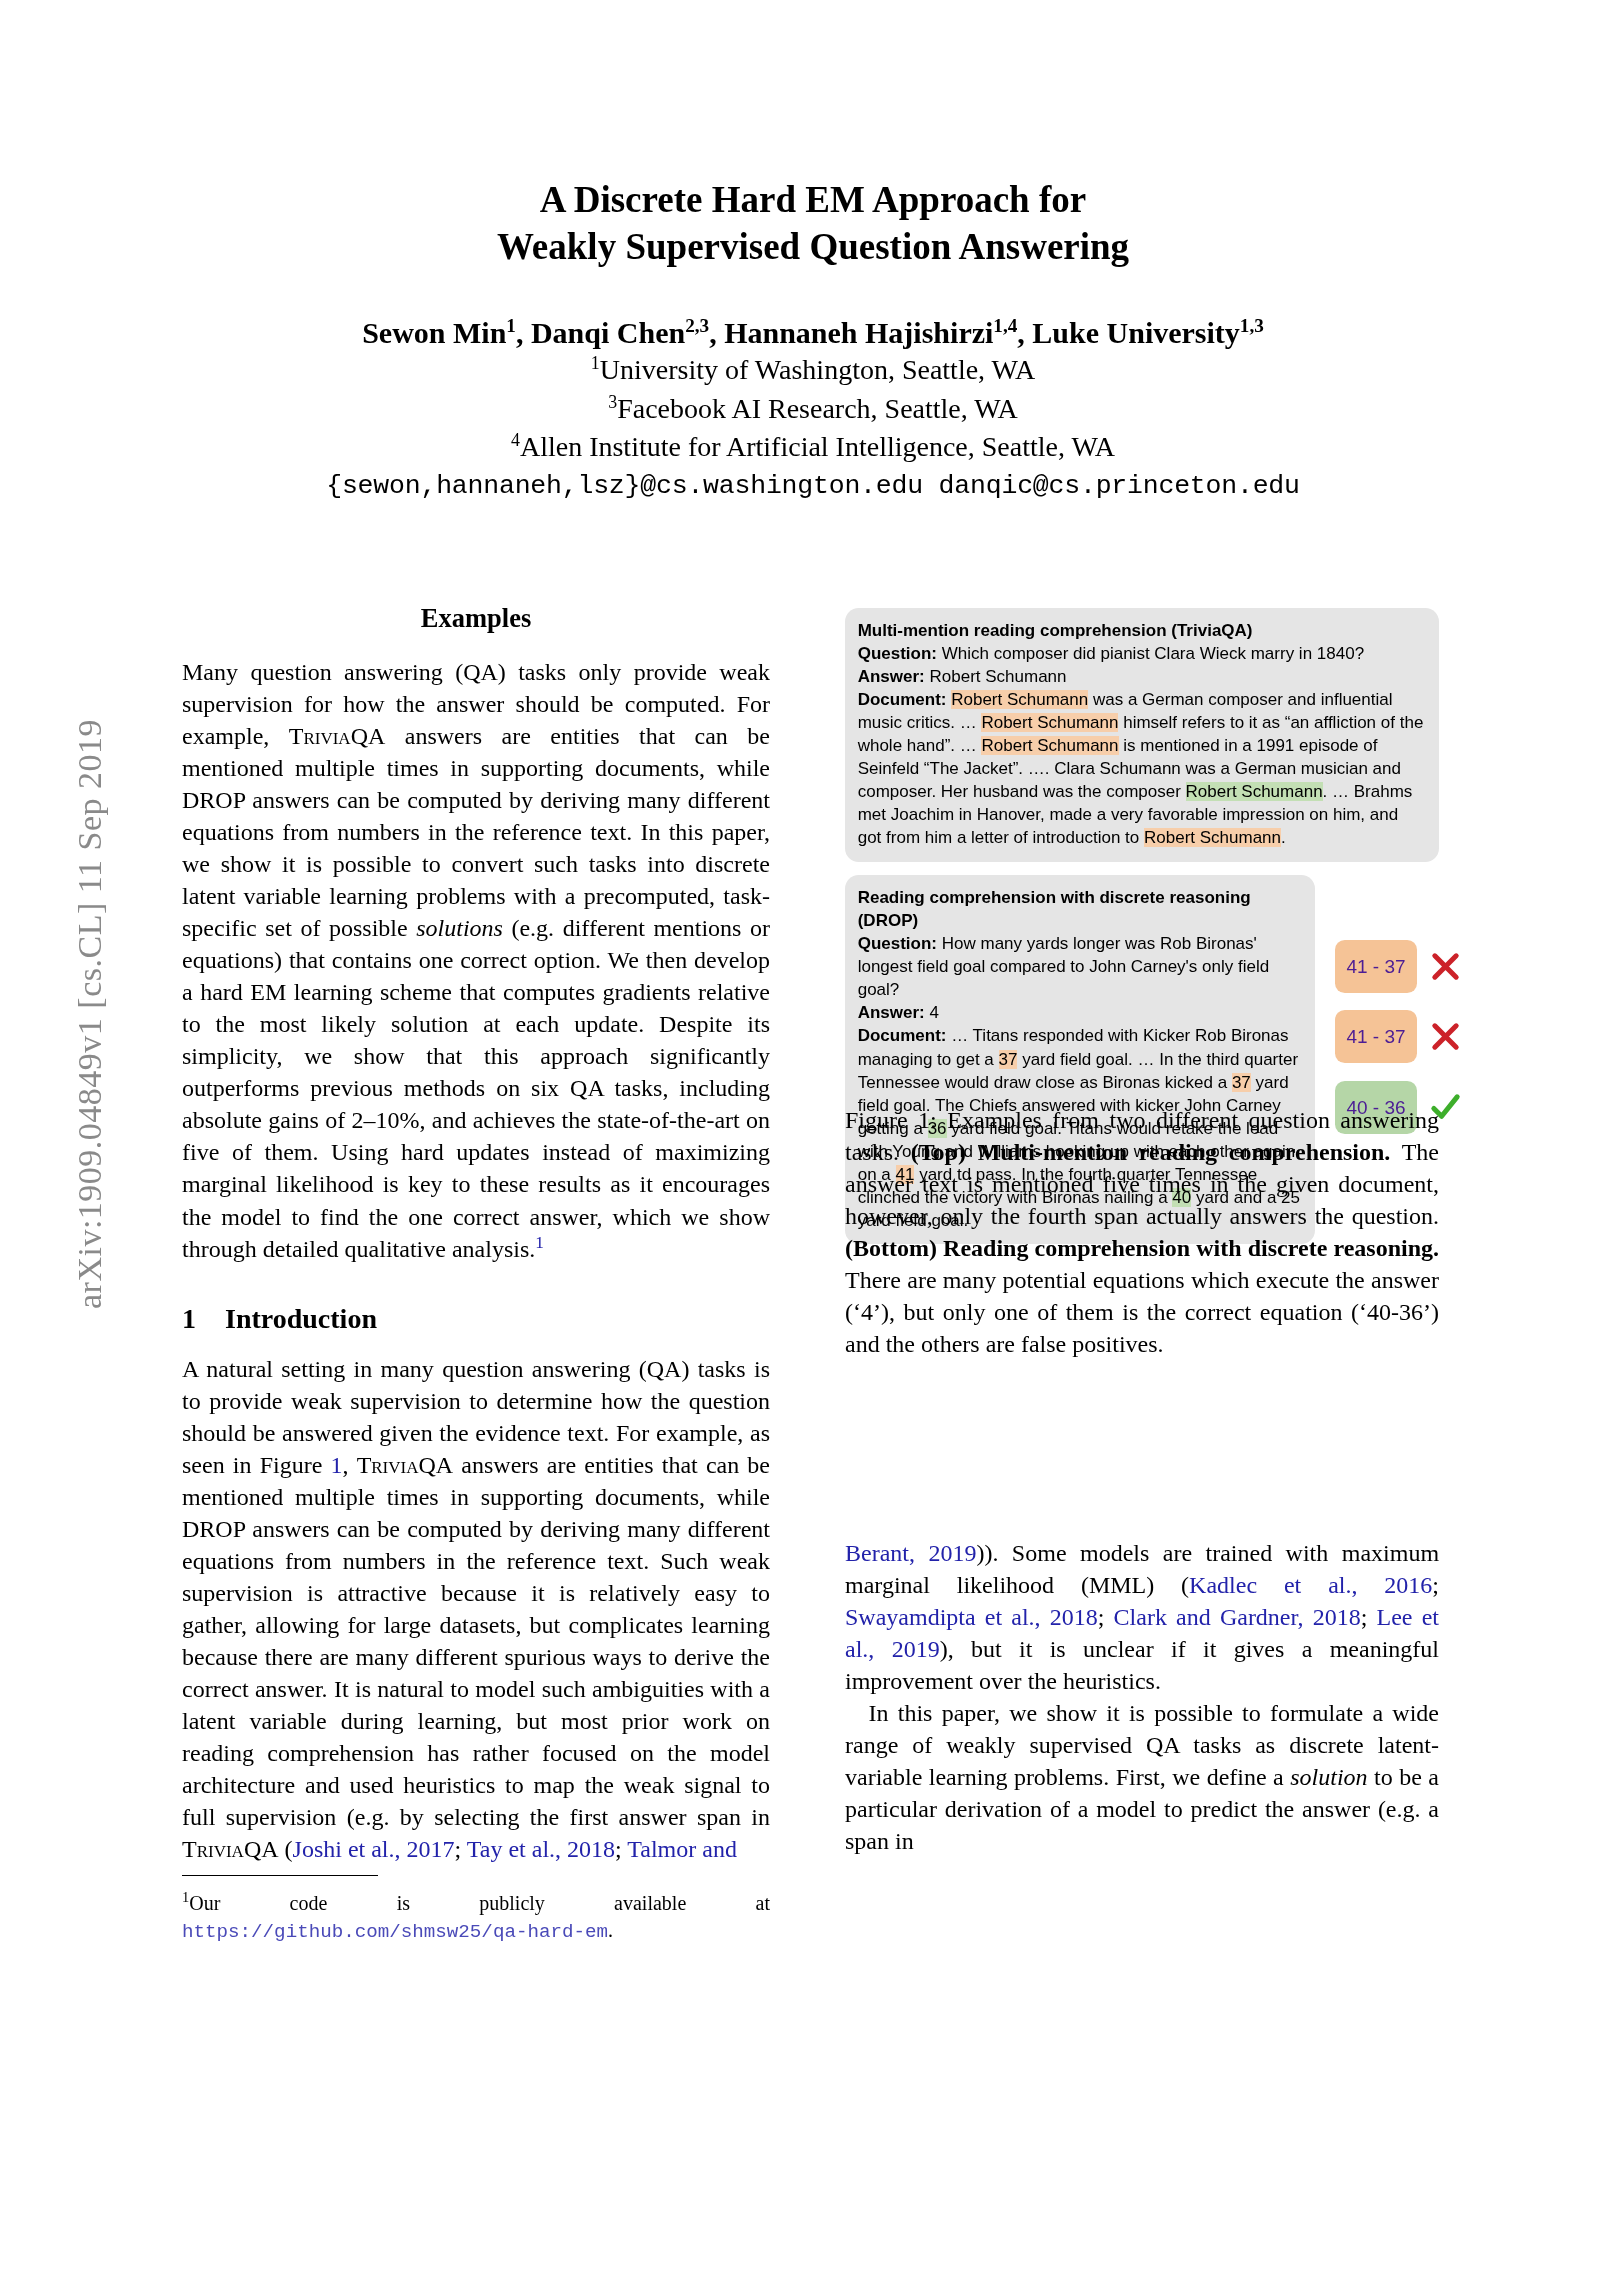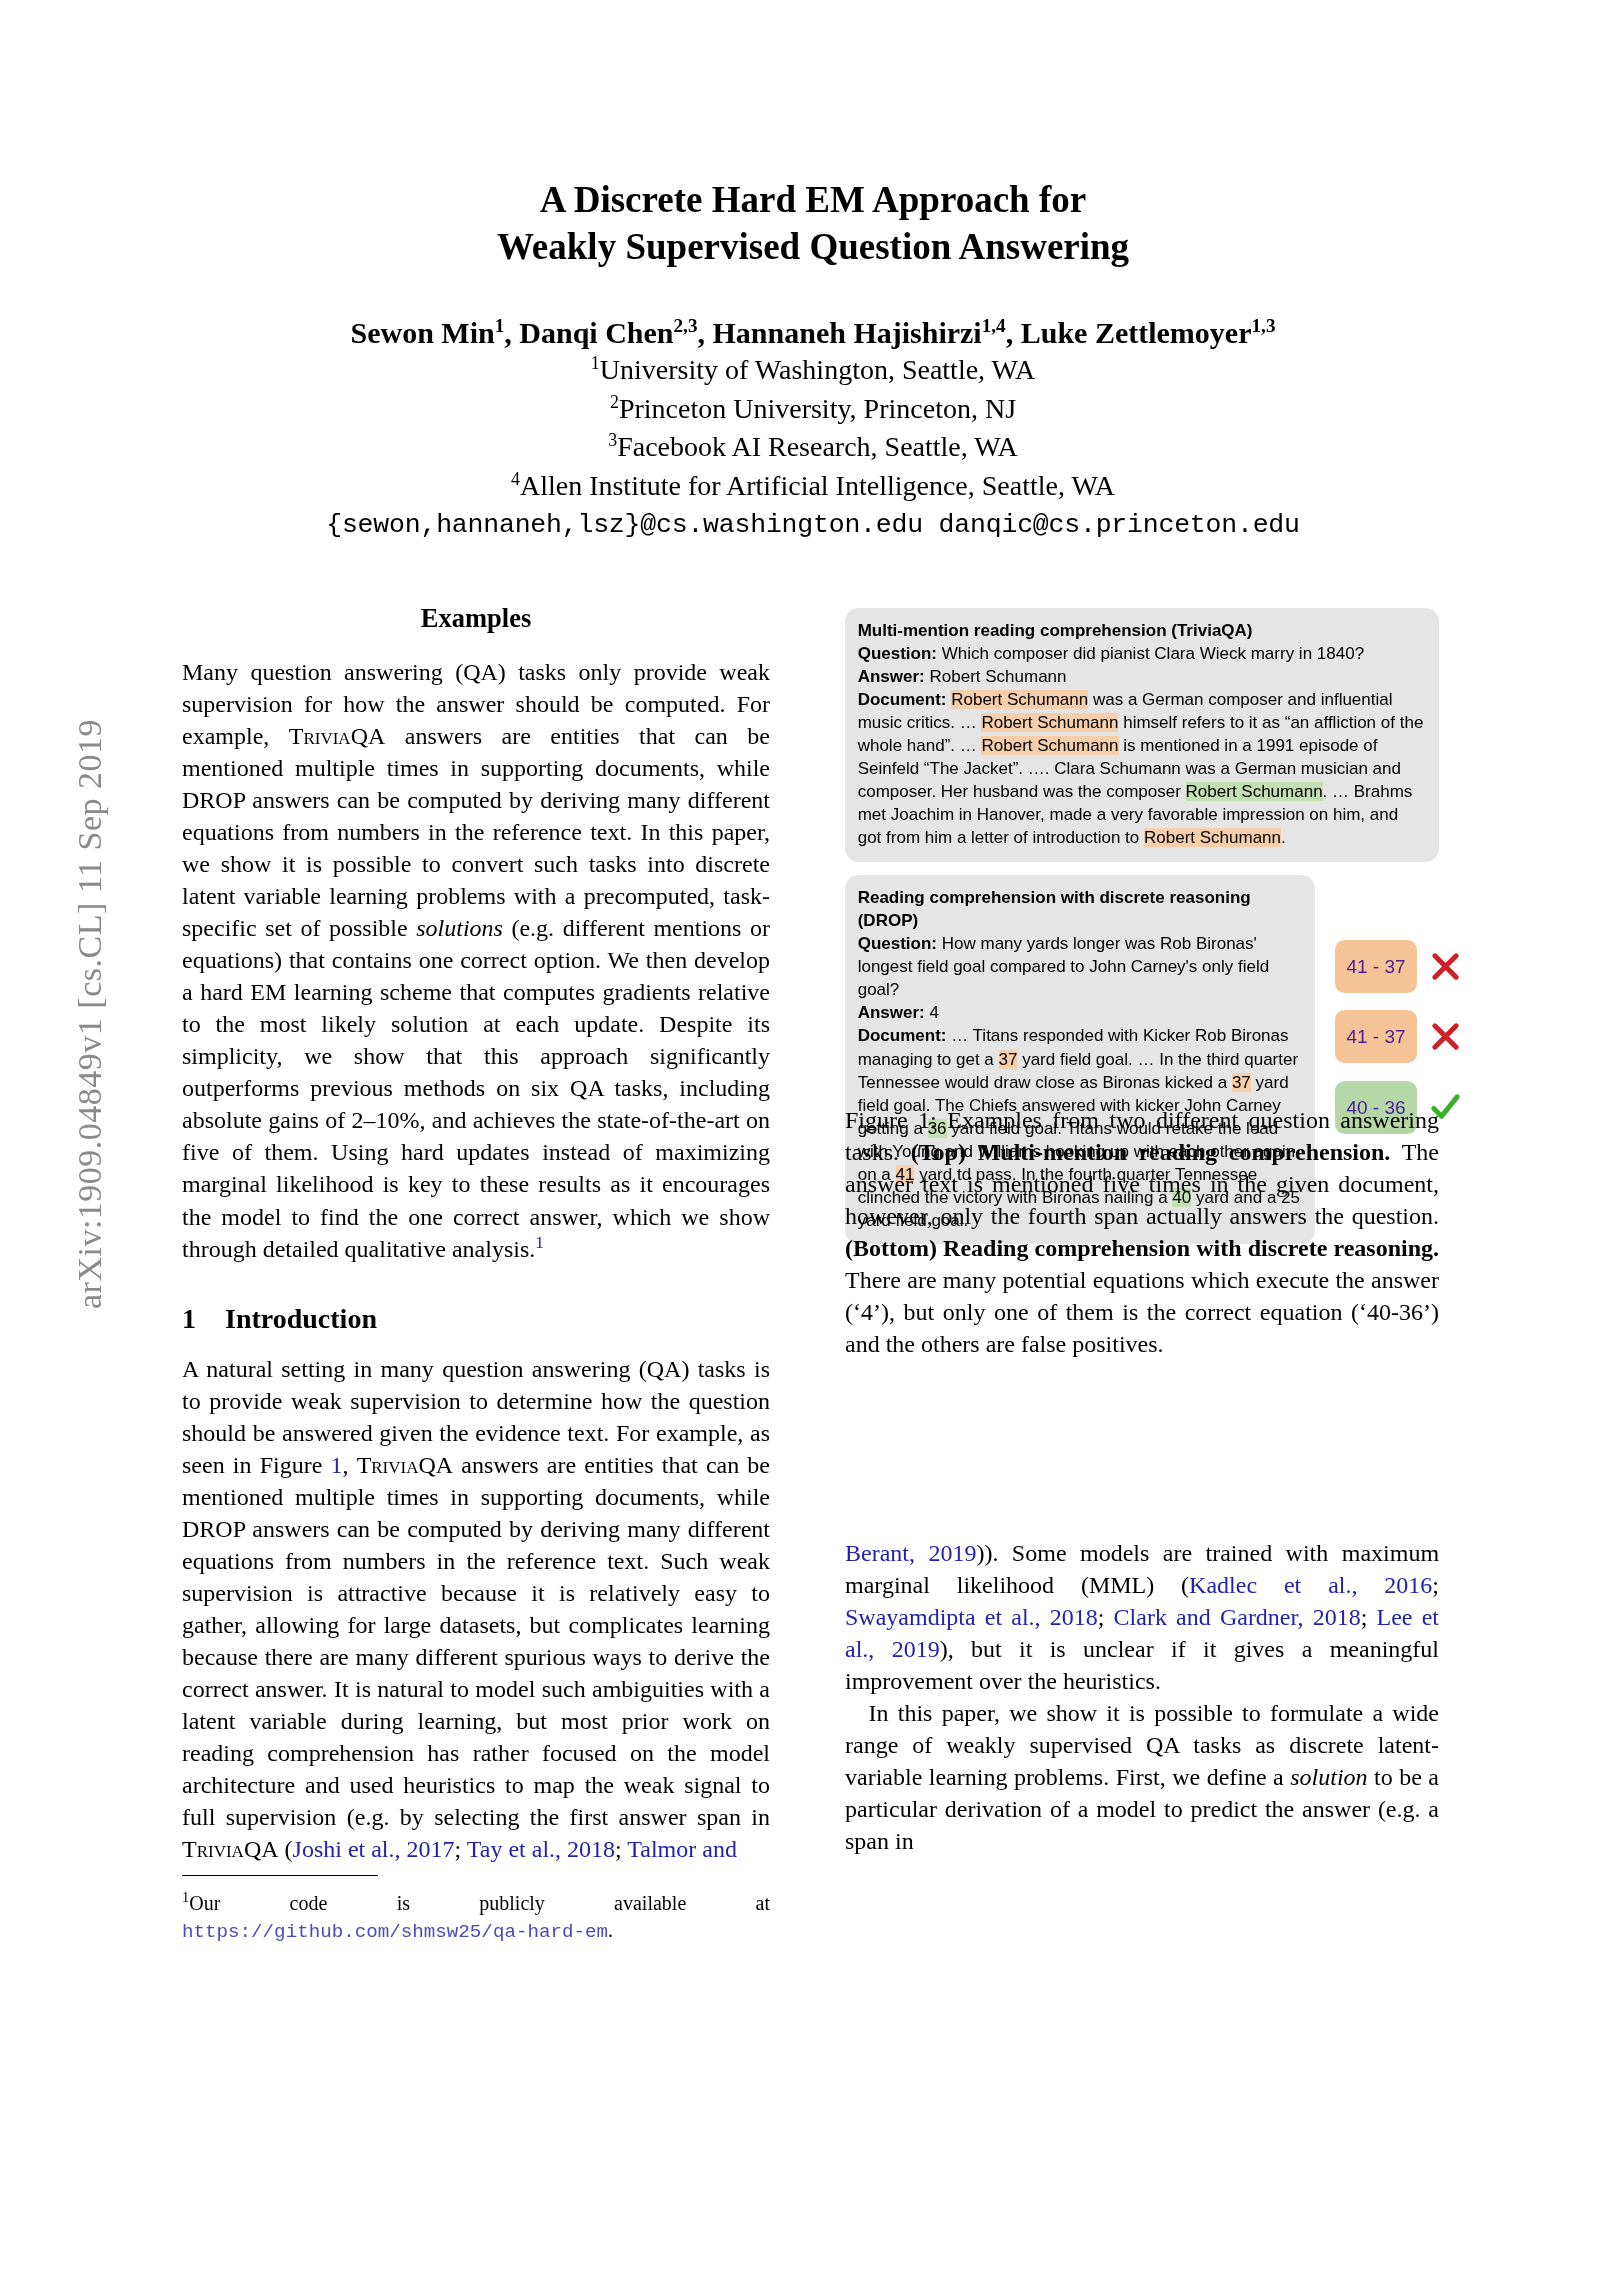--- a/index.html
+++ b/index.html
@@ -204,25 +204,24 @@
 
 <div id="page">
 
   <div id="title-block">
     <div class="paper-title">
       <div>A Discrete Hard EM Approach for</div>
       <div>Weakly Supervised Question Answering</div>
     </div>
 
     <div class="authors-line">
-      <span>Sewon Min</span><sup class="af">1</sup><span>, </span><span>Danqi Chen</span><sup class="af">2,3</sup><span>, </span><span>Hannaneh Hajishirzi</span><sup class="af">1,4</sup><span>, </span><span>Luke Zettlemoyer</span><sup class="af">1,3</sup>
+      <span>Sewon Min</span><sup class="af">1</sup><span>, </span><span>Danqi Chen</span><sup class="af">2,3</sup><span>, </span><span>Hannaneh Hajishirzi</span><sup class="af">1,4</sup><span>, </span><span>Luke University</span><sup class="af">1,3</sup>
     </div>
 
     <div class="affil"><sup class="af">1</sup><span>University of Washington, Seattle, WA</span></div>
-    <div class="affil"><sup class="af">2</sup><span>Princeton University, Princeton, NJ</span></div>
     <div class="affil"><sup class="af">3</sup><span>Facebook AI Research, Seattle, WA</span></div>
     <div class="affil"><sup class="af">4</sup><span>Allen Institute for Artificial Intelligence, Seattle, WA</span></div>
 
     <div class="emails">{sewon,hannaneh,lsz}@cs.washington.edu danqic@cs.princeton.edu</div>
   </div>
 
   <div class="col" id="col-left">
 
     <h2 class="abstract-head">Examples</h2>
 

